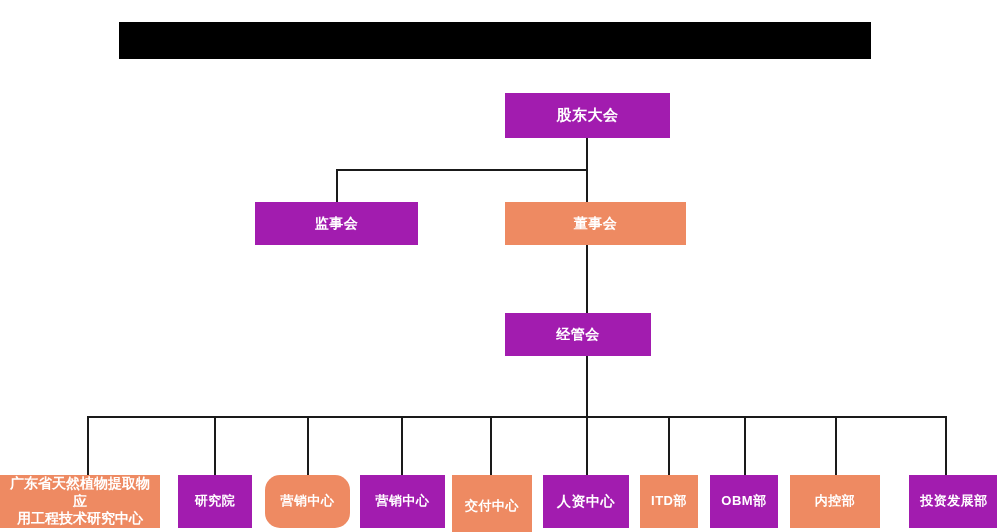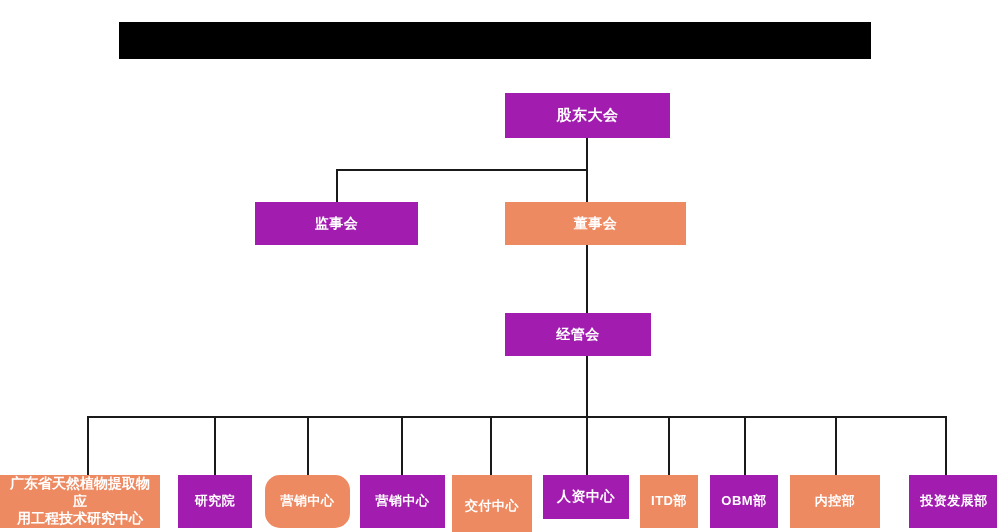--- a/index.html
+++ b/index.html
@@ -116,21 +116,21 @@
   </div>
 
   <div class="node tone-dark size-sm" style="left:360px; top:475px; width:85px; height:53px;">
     <span class="node-label">营销中心</span>
   </div>
 
   <div class="node tone-light size-sm" style="left:452px; top:475px; width:80px; height:63px;">
     <span class="node-label">交付中心</span>
   </div>
 
-  <div class="node tone-dark size-md" style="left:543px; top:475px; width:86px; height:44px;">
+  <div class="node tone-dark size-md" style="left:543px; top:475px; width:86px; height:53px;">
     <span class="node-label">人资中心</span>
   </div>
 
   <div class="node tone-light size-sm" style="left:640px; top:475px; width:58px; height:53px;">
     <span class="node-label">ITD部</span>
   </div>
 
   <div class="node tone-dark size-sm" style="left:710px; top:475px; width:68px; height:53px;">
     <span class="node-label">OBM部</span>
   </div>

